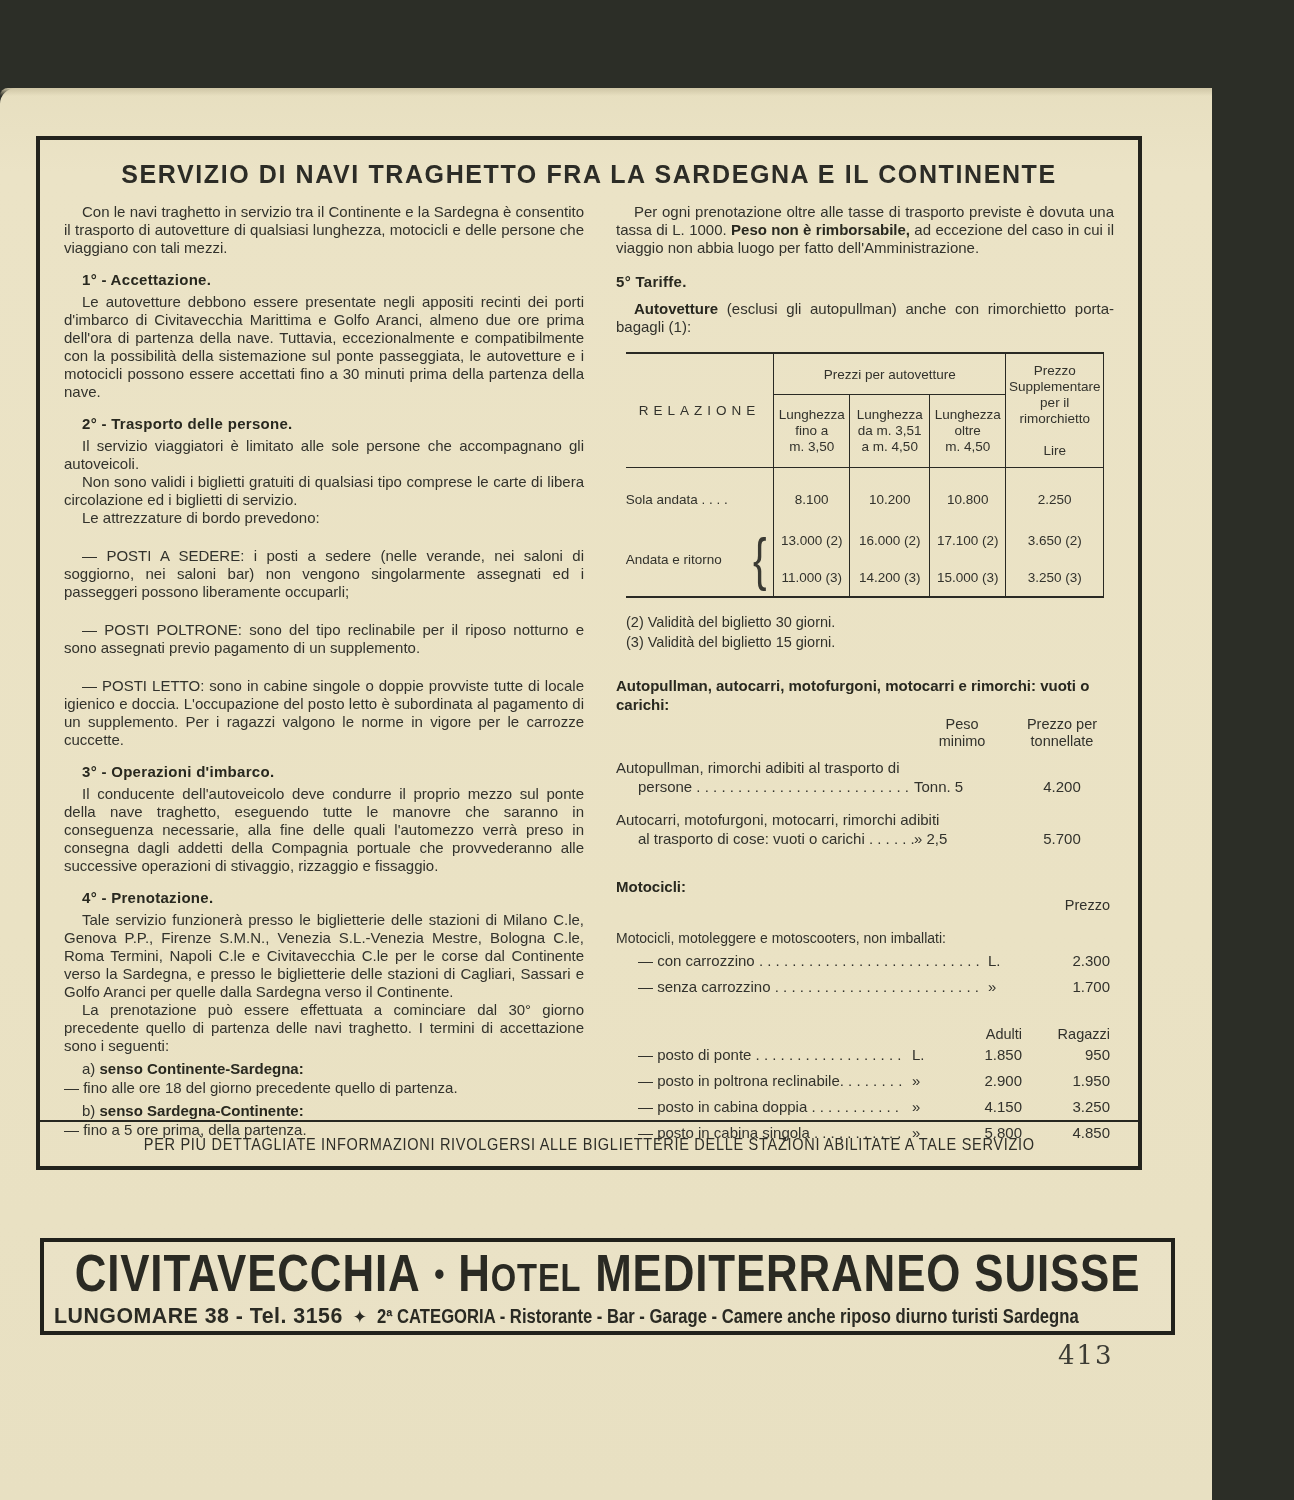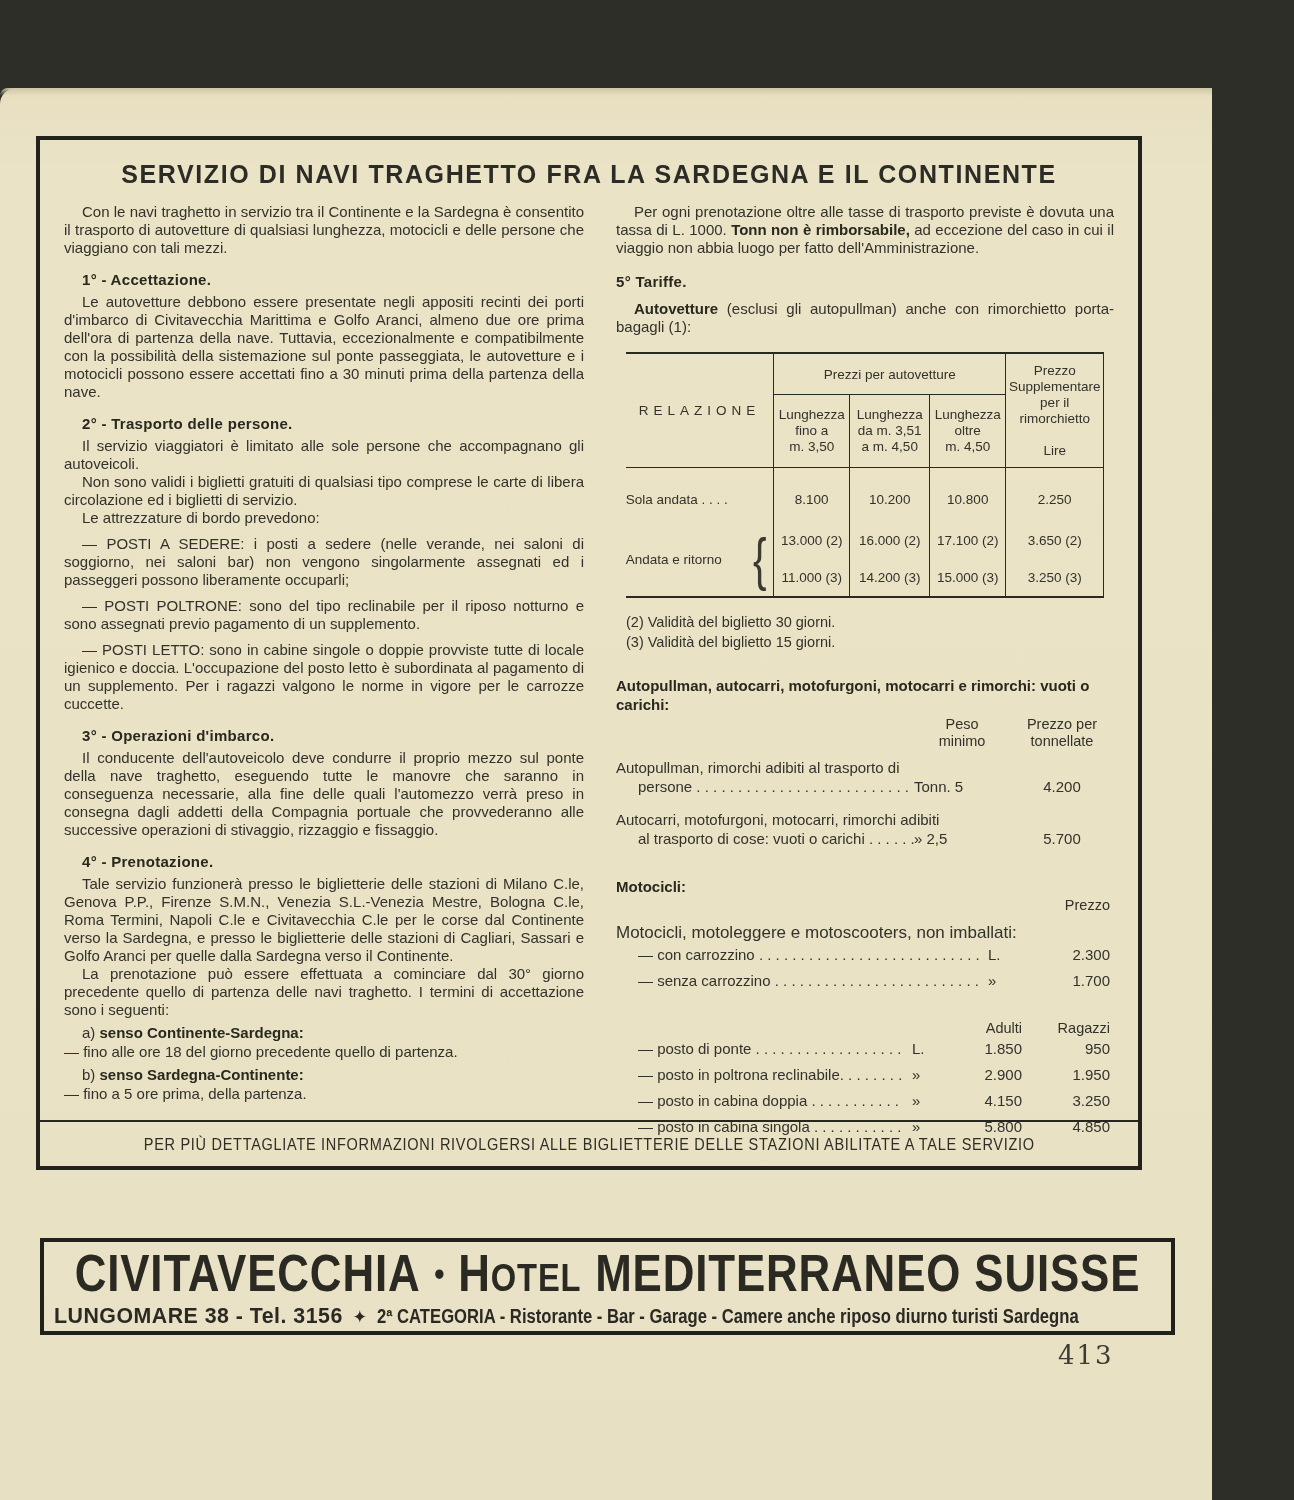--- a/index.html
+++ b/index.html
@@ -18,21 +18,21 @@
   .page-title{margin:20px 10px 0;text-align:center;font-size:25px;font-weight:bold;
          letter-spacing:1.6px;color:#2c2c26;}
   .cols{display:flex;gap:32px;padding:14px 24px 0;}
   .col-left{width:534px;}
   .col-right{width:498px;}
 
   p{margin:0;}
   .body{font-size:15px;line-height:18px;text-align:justify;}
   .ind{text-indent:18px;}
   .sec-h{font-size:15px;font-weight:bold;margin:14px 0 5px;text-indent:18px;letter-spacing:.3px;color:#28281f;}
-  .bullet{margin-top:8px;}
+  .bullet{margin-top:20px;}
   .ab-head{text-indent:18px;margin-top:5px;font-size:15px;line-height:18px;}
   .ab-item{margin:1px 0 2px;font-size:15px;line-height:18px;}
   b{color:#28281f;}
 
   
   .s5{margin-top:16px;text-indent:0;}
   .autov{margin-top:10px;}
 
   table.tariffe{border-collapse:collapse;margin:16px auto 0;width:478px;
         border-top:2px solid #2a2a24;border-bottom:2px solid #2a2a24;table-layout:fixed;}
@@ -63,21 +63,21 @@
   .w96{width:96px;}.w104{width:104px;}
   .prow-l1{font-size:15px;line-height:19px;margin-top:8px;}
   .prow{display:flex;align-items:baseline;font-size:15px;line-height:19px;}
   .prow .lbl{flex:1;white-space:nowrap;overflow:hidden;padding-left:22px;}
   .prow .peso{width:96px;text-align:left;}
   .prow .prz{width:104px;text-align:center;}
   .prow2{margin-top:14px;}
 
   .moto{margin-top:30px;}
   .prezzo-hdr{text-align:right;font-size:14.5px;margin-top:2px;padding-right:4px;}
-  .moto-intro{font-size:17px;line-height:19px;margin-top:10px;}
+  .moto-intro{font-size:14px;line-height:19px;margin-top:16px;}
   .dotrow{display:flex;align-items:baseline;font-size:15px;line-height:26px;}
   .dotrow .lbl{flex:1;white-space:nowrap;overflow:hidden;padding-left:22px;}
   .dotrow .cur{width:34px;text-align:left;padding-left:8px;}
   .dotrow .v1{width:76px;text-align:right;}
   .dotrow .v2{width:88px;text-align:right;padding-right:4px;}
 
   .pers{margin-top:26px;}
   .pers-hdr{display:flex;font-size:14.5px;margin-top:4px;}
   .pers-hdr .sp{flex:1;}
   .pers-hdr .h1{width:110px;text-align:right;}
@@ -139,21 +139,21 @@
           <p class="sec-h">4° - Prenotazione.</p>
           <p class="body ind">Tale servizio funzionerà presso le biglietterie delle stazioni di Milano C.le, Genova P.P., Firenze S.M.N., Venezia S.L.-Venezia Mestre, Bologna C.le, Roma Termini, Napoli C.le e Civitavecchia C.le per le corse dal Continente verso la Sardegna, e presso le biglietterie delle stazioni di Cagliari, Sassari e Golfo Aranci per quelle dalla Sardegna verso il Continente.</p>
           <p class="body ind">La prenotazione può essere effettuata a cominciare dal 30° giorno precedente quello di partenza delle navi traghetto. I termini di accettazione sono i seguenti:</p>
           <p class="ab-head"><span>a)</span> <b>senso Continente-Sardegna:</b></p>
           <p class="ab-item">— fino alle ore 18 del giorno precedente quello di partenza.</p>
           <p class="ab-head"><span>b)</span> <b>senso Sardegna-Continente:</b></p>
           <p class="ab-item">— fino a 5 ore prima, della partenza.</p>
         </div>
 
         <div class="col-right">
-          <p class="body ind"><span>Per ogni prenotazione oltre alle tasse di trasporto previste è dovuta una tassa di L. 1000. </span><b>Tonn non è rimborsabile,</b><span> ad eccezione del caso in cui il viaggio non abbia luogo per fatto dell'Amministrazione.</span></p>
+          <p class="body ind"><span>Per ogni prenotazione oltre alle tasse di trasporto previste è dovuta una tassa di L. 1000. </span><b>Peso non è rimborsabile,</b><span> ad eccezione del caso in cui il viaggio non abbia luogo per fatto dell'Amministrazione.</span></p>
 
           <p class="sec-h s5">5° Tariffe.</p>
           <p class="body ind autov"><b>Autovetture</b><span> (esclusi gli autopullman) anche con rimorchietto porta-bagagli (1):</span></p>
 
           <table class="tariffe">
             <colgroup>
                 <col style="width:148px">
                 <col style="width:76px">
                 <col style="width:80px">
                 <col style="width:76px">

